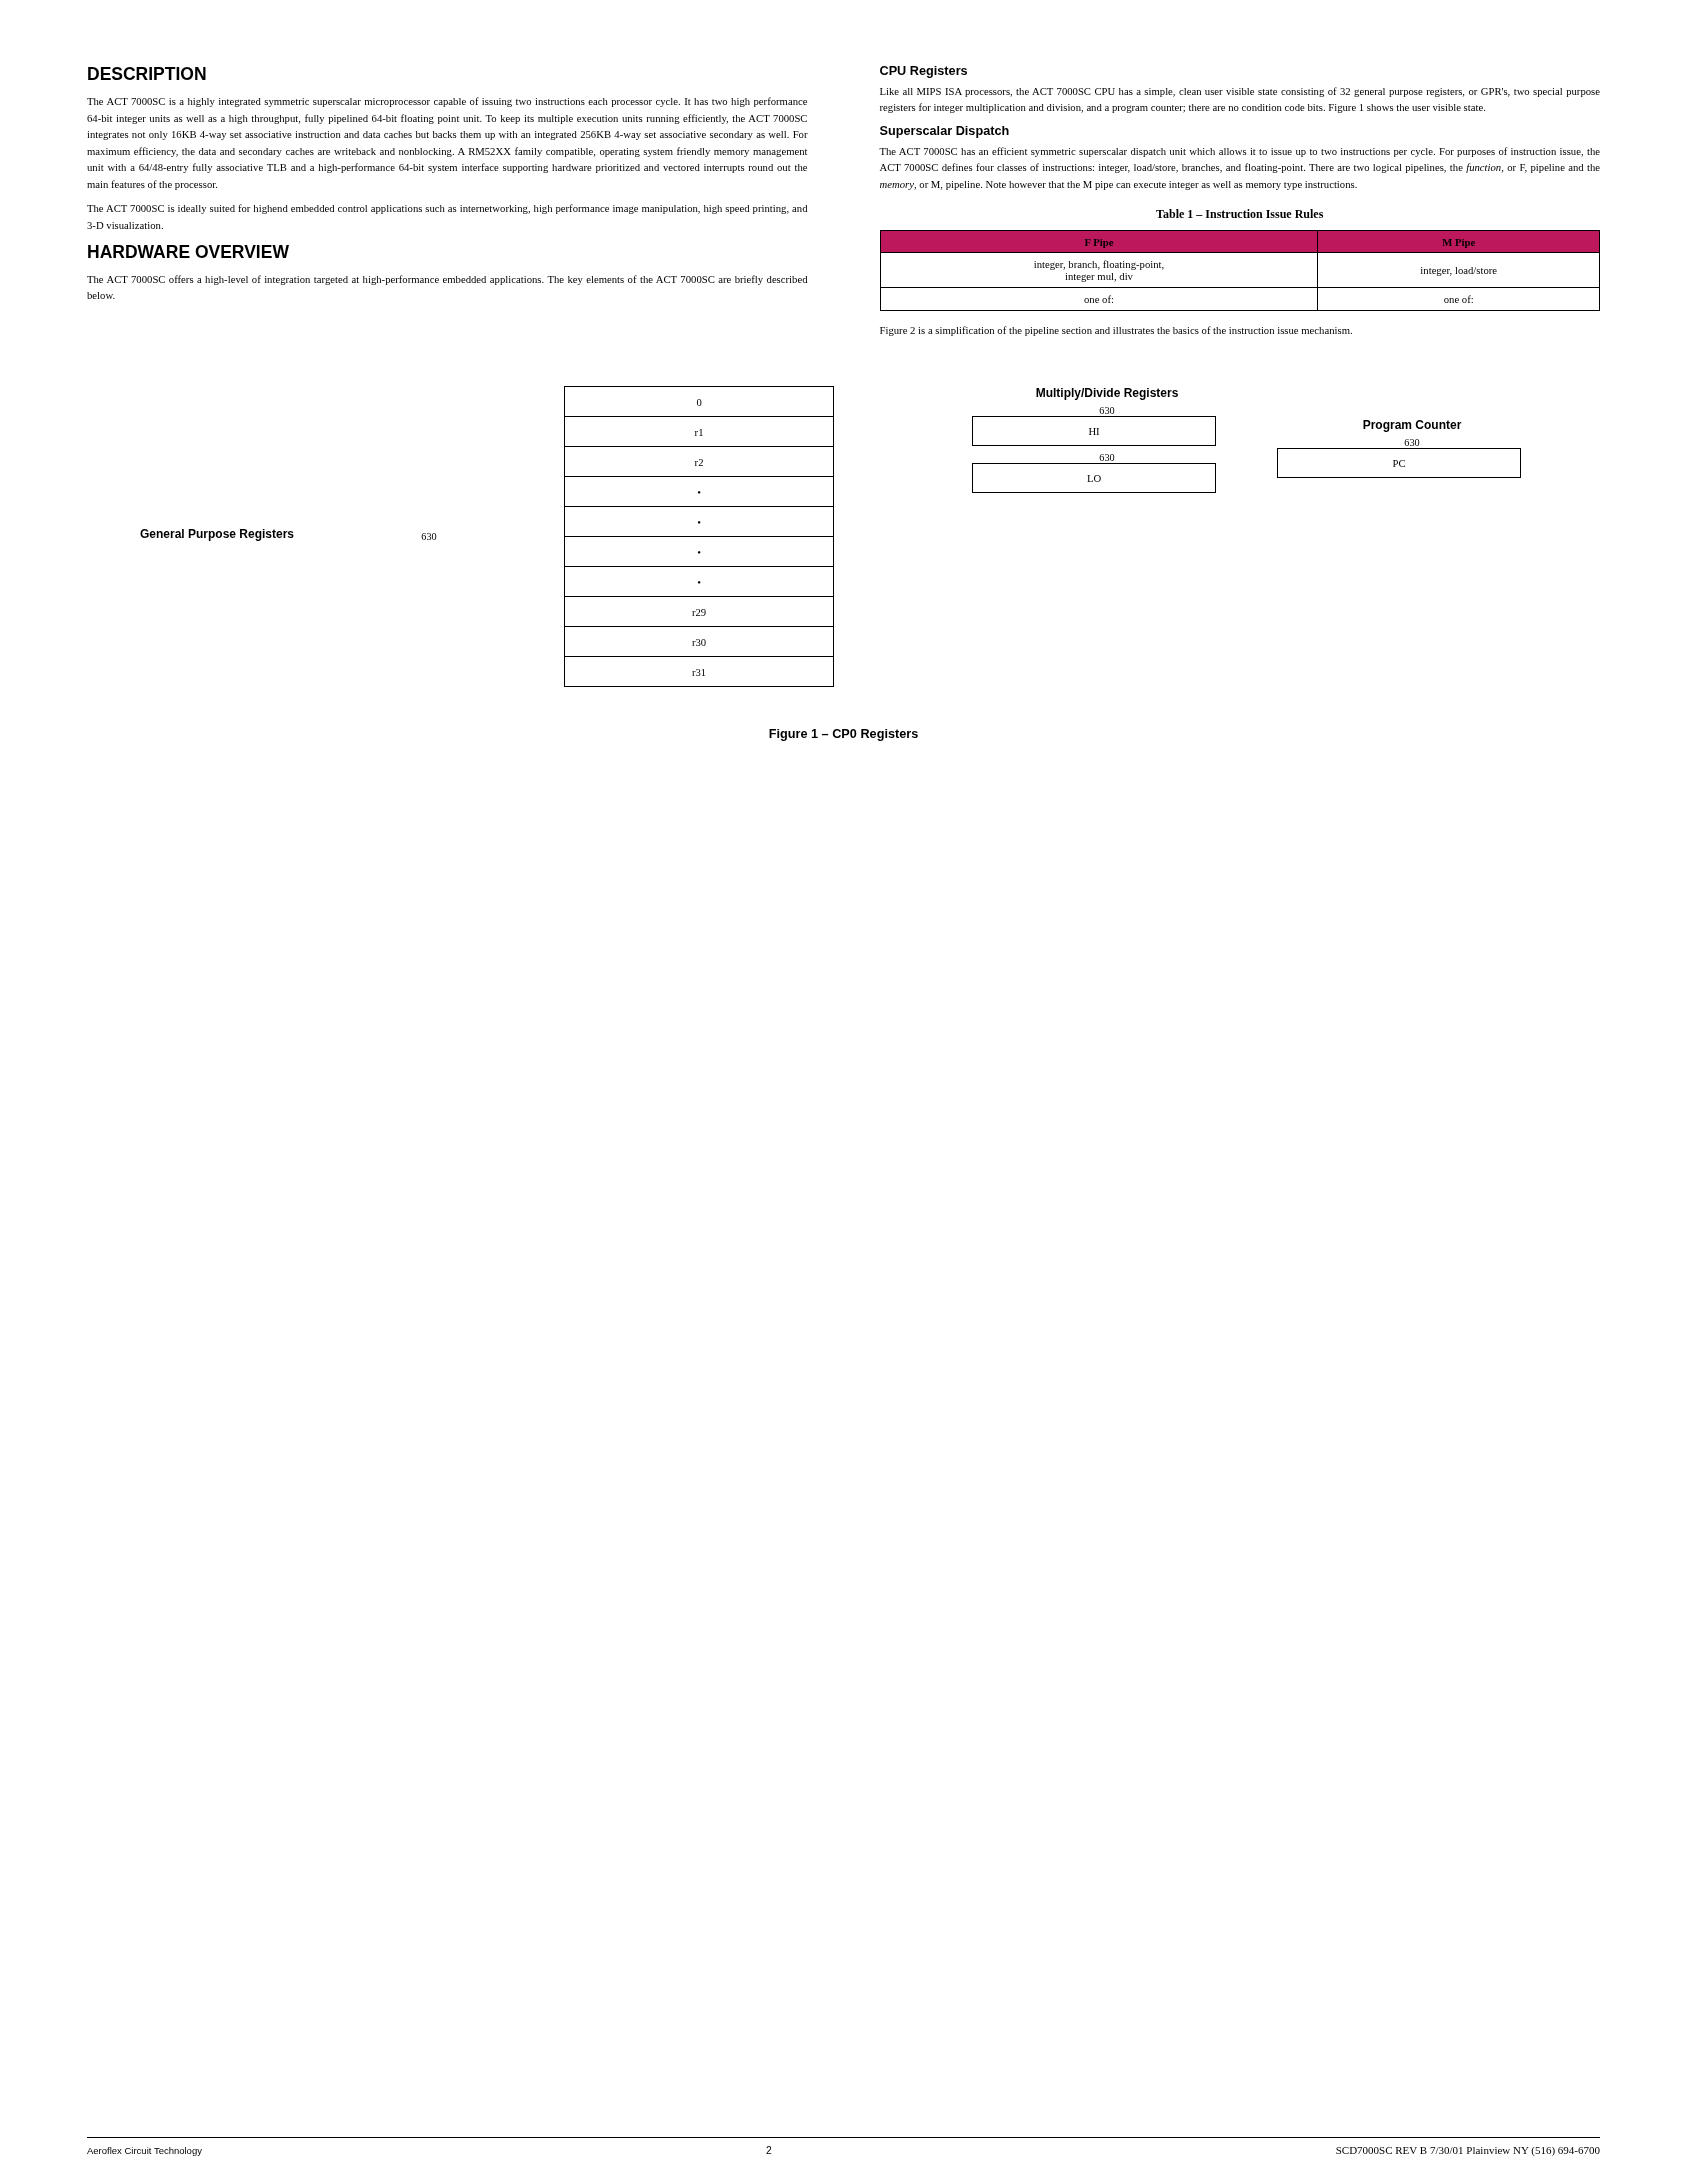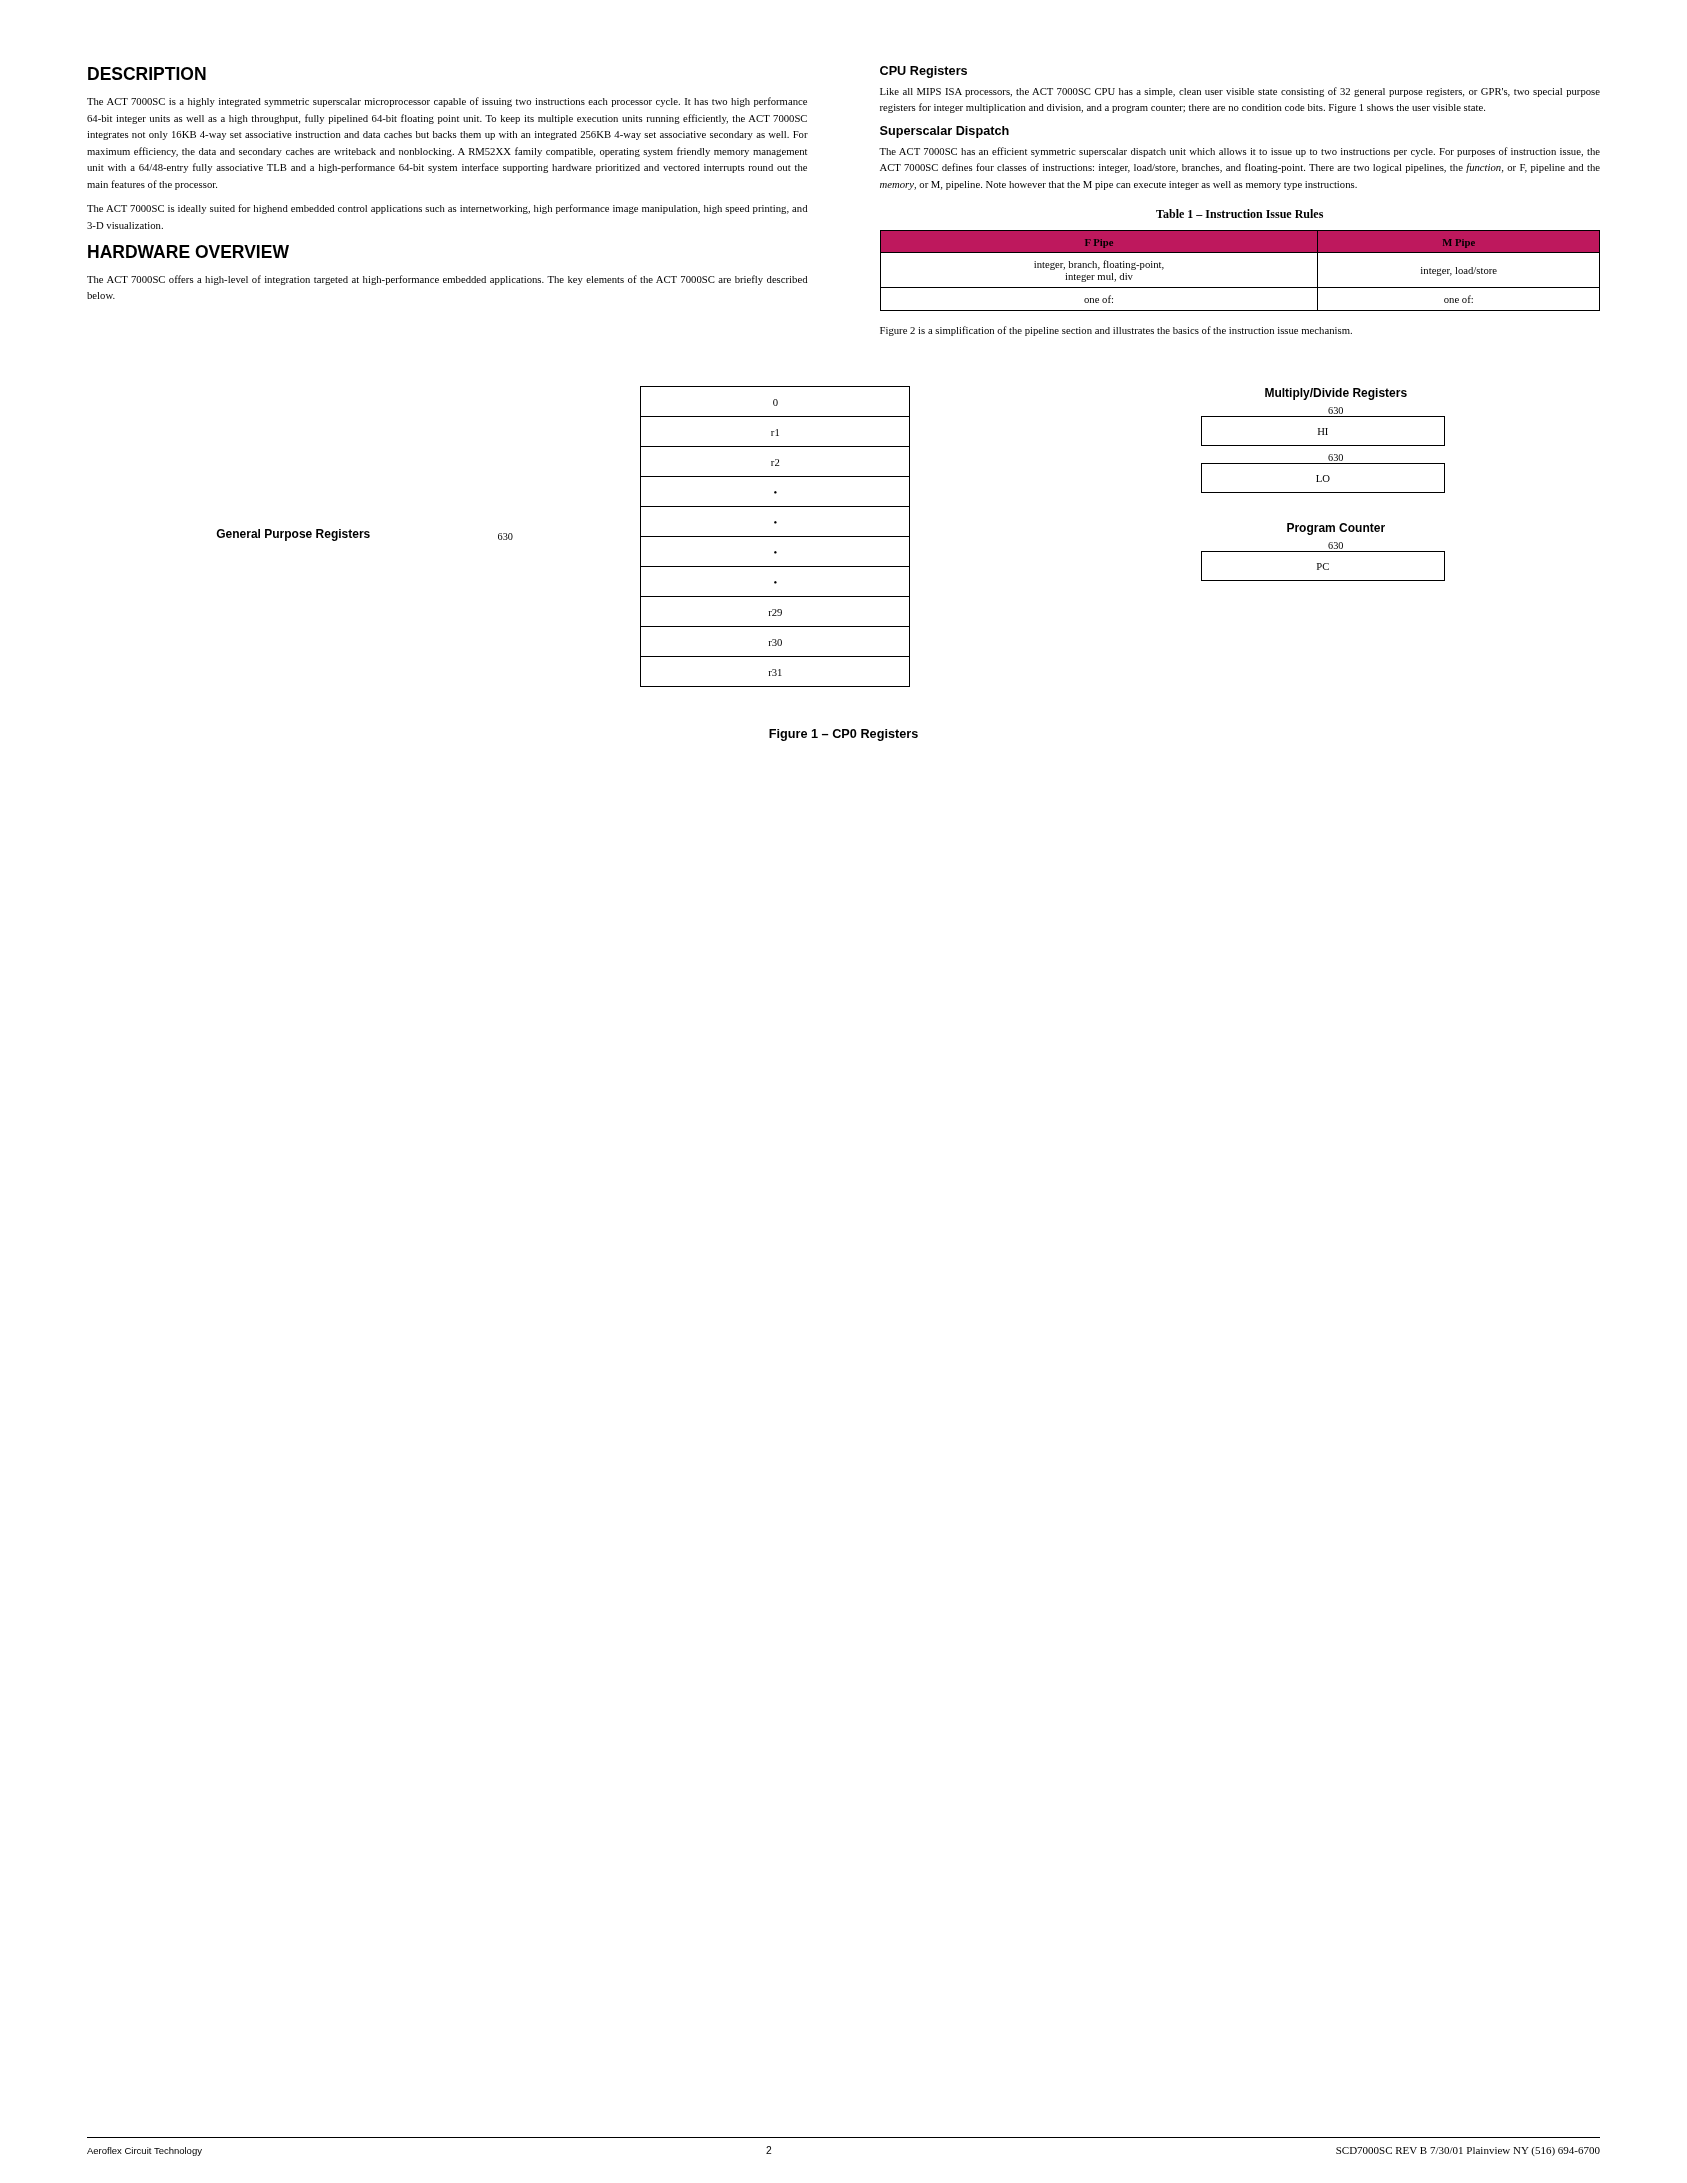--- a/index.html
+++ b/index.html
@@ -74,23 +74,22 @@
       align-items: flex-start;
       gap: 32px;
     }
     .diagram-left {
       display: flex;
       flex-direction: row;
       align-items: center;
     }
     .diagram-right {
       display: flex;
-      flex-direction: column;
       align-items: center;
-      gap: 12px;
+      gap: 35px;
     }
     .diagram-group-title {
       font-weight: bold;
       font-size: 12px;
       text-align: center;
       margin-bottom: 4.8px;
       font-family: Arial, sans-serif;
     }
     .bit-labels {
       display: flex;

